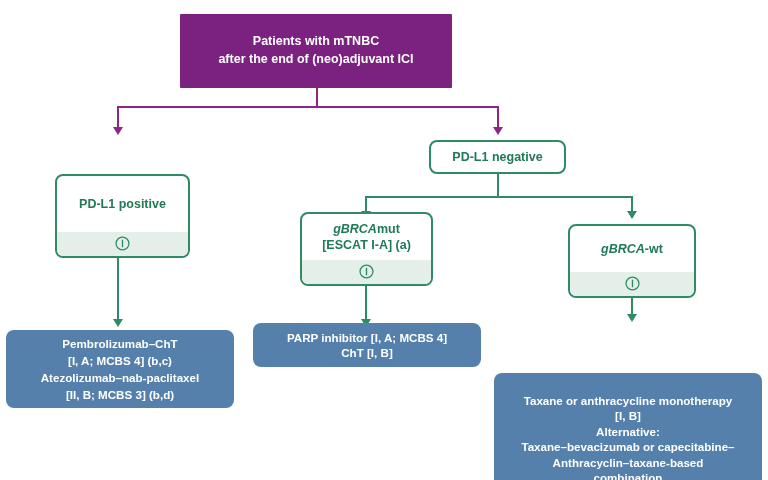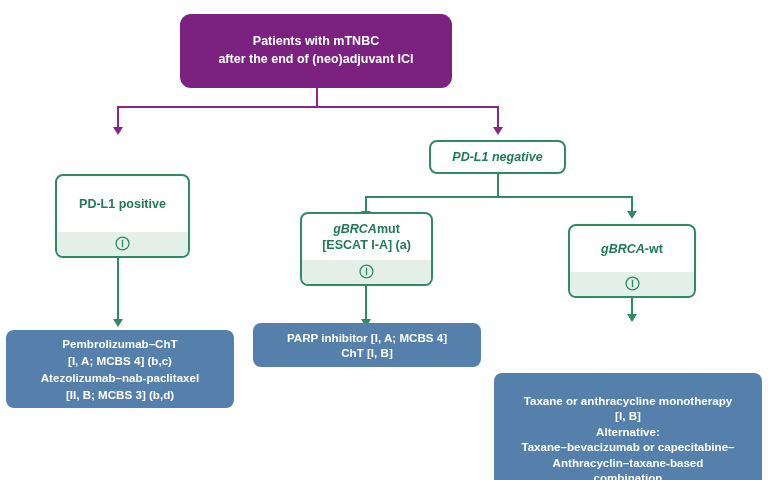--- a/index.html
+++ b/index.html
@@ -23,21 +23,21 @@
     display: flex;
     flex-direction: column;
     align-items: center;
     justify-content: center;
     text-align: center;
   }
 
   .node-root {
     background: #7B2280;
     color: #ffffff;
-    border-radius: 11px;
+    border-radius: 1px;
     font-weight: bold;
     font-size: 12.5px;
     line-height: 1.42;
     padding: 7px 10px;
   }
 
   .node-green {
     background: #ffffff;
     border: 2.2px solid #2E8B63;
     border-radius: 8px;
@@ -145,21 +145,21 @@
   <div class="node node-green" style="left:55px; top:140px; width:135px; height:84px;margin-top:34px;">
     <div class="label">PD-L1 positive</div>
     <div class="infoband">
       <svg class="info-icon" viewBox="0 0 20 20">
         <circle cx="10" cy="10" r="7.6" fill="none" stroke="#2E8B63" stroke-width="1.5"></circle>
         <line x1="10" y1="5.6" x2="10" y2="14.4" stroke="#2E8B63" stroke-width="1.6"></line>
       </svg>
     </div>
   </div>
 
-  <div class="node node-green" style="left:429px; top:140px; width:137px; height:34px; justify-content:center;font-style:italic;">
+  <div class="node node-green" style="left:429px; top:140px; width:137px; height:34px; justify-content:center;">
     <div class="label">PD-L1 negative</div>
   </div>
 
   <div class="node node-green" style="left:300px; top:212px; width:133px; height:74px;text-align:center;">
     <div class="label">
       <div><span class="ital">gBRCA</span><span>mut</span></div>
       <div>[ESCAT I-A] (a)</div>
     </div>
     <div class="infoband">
       <svg class="info-icon" viewBox="0 0 20 20">

